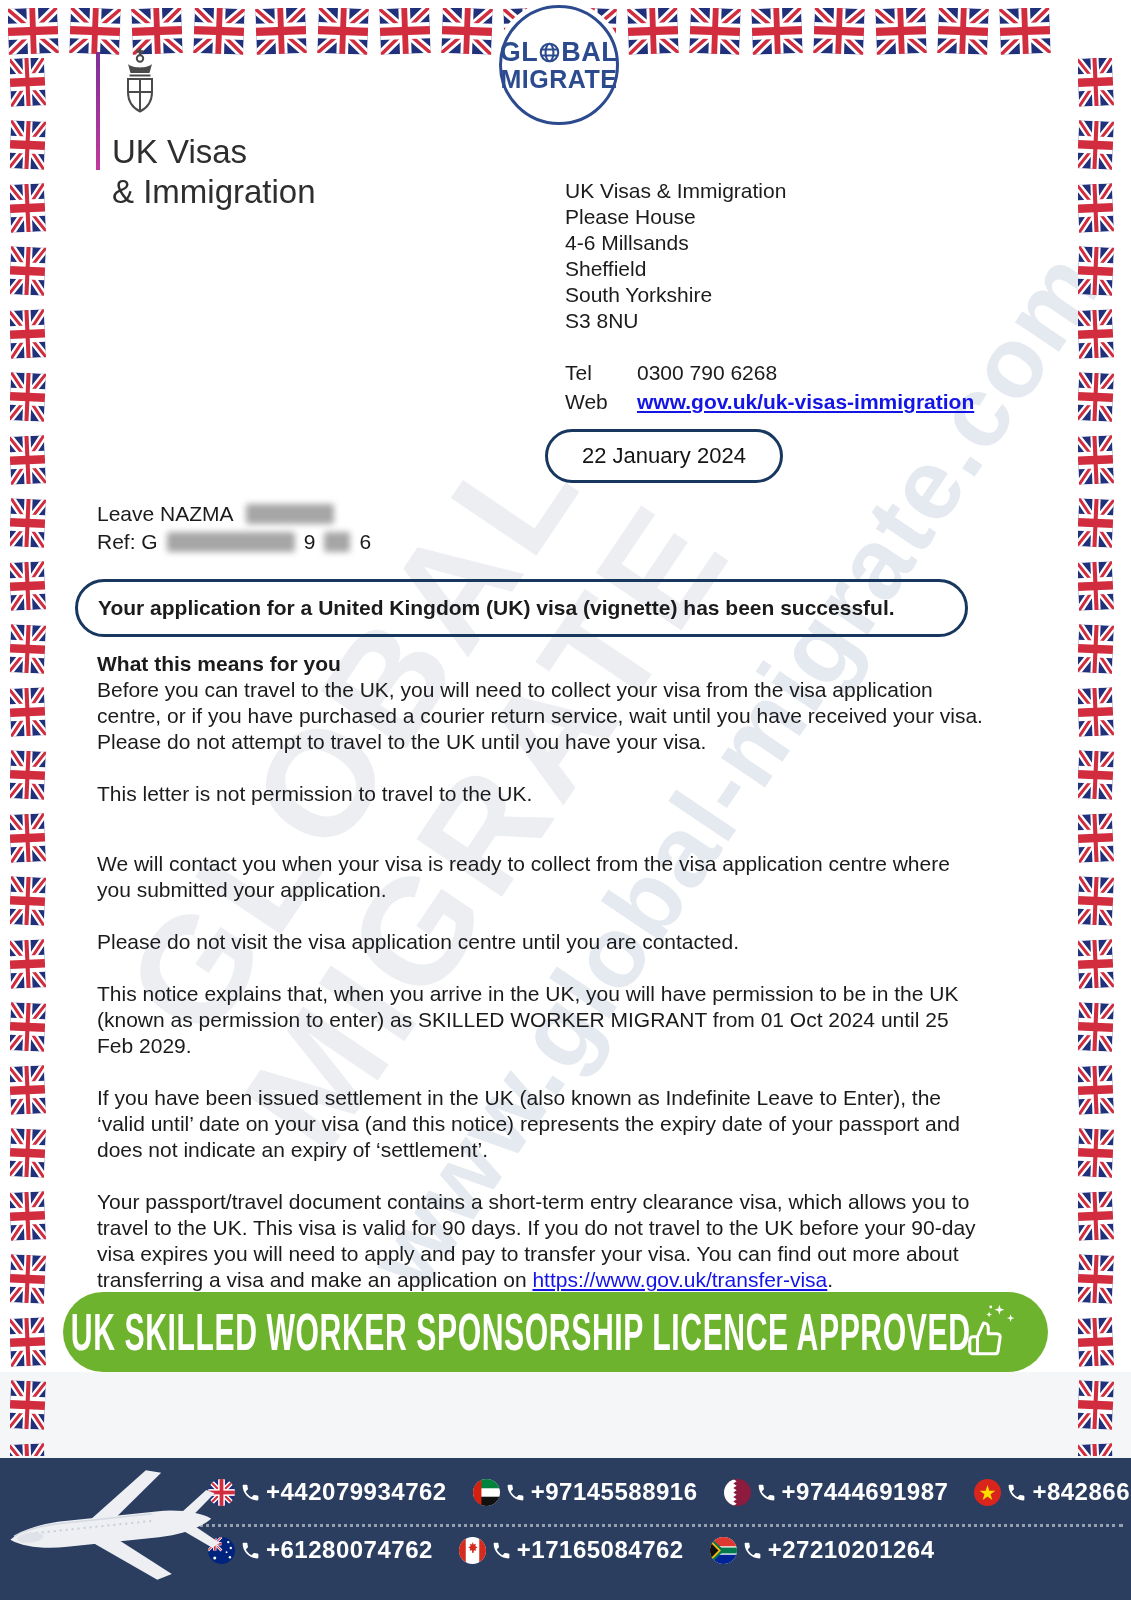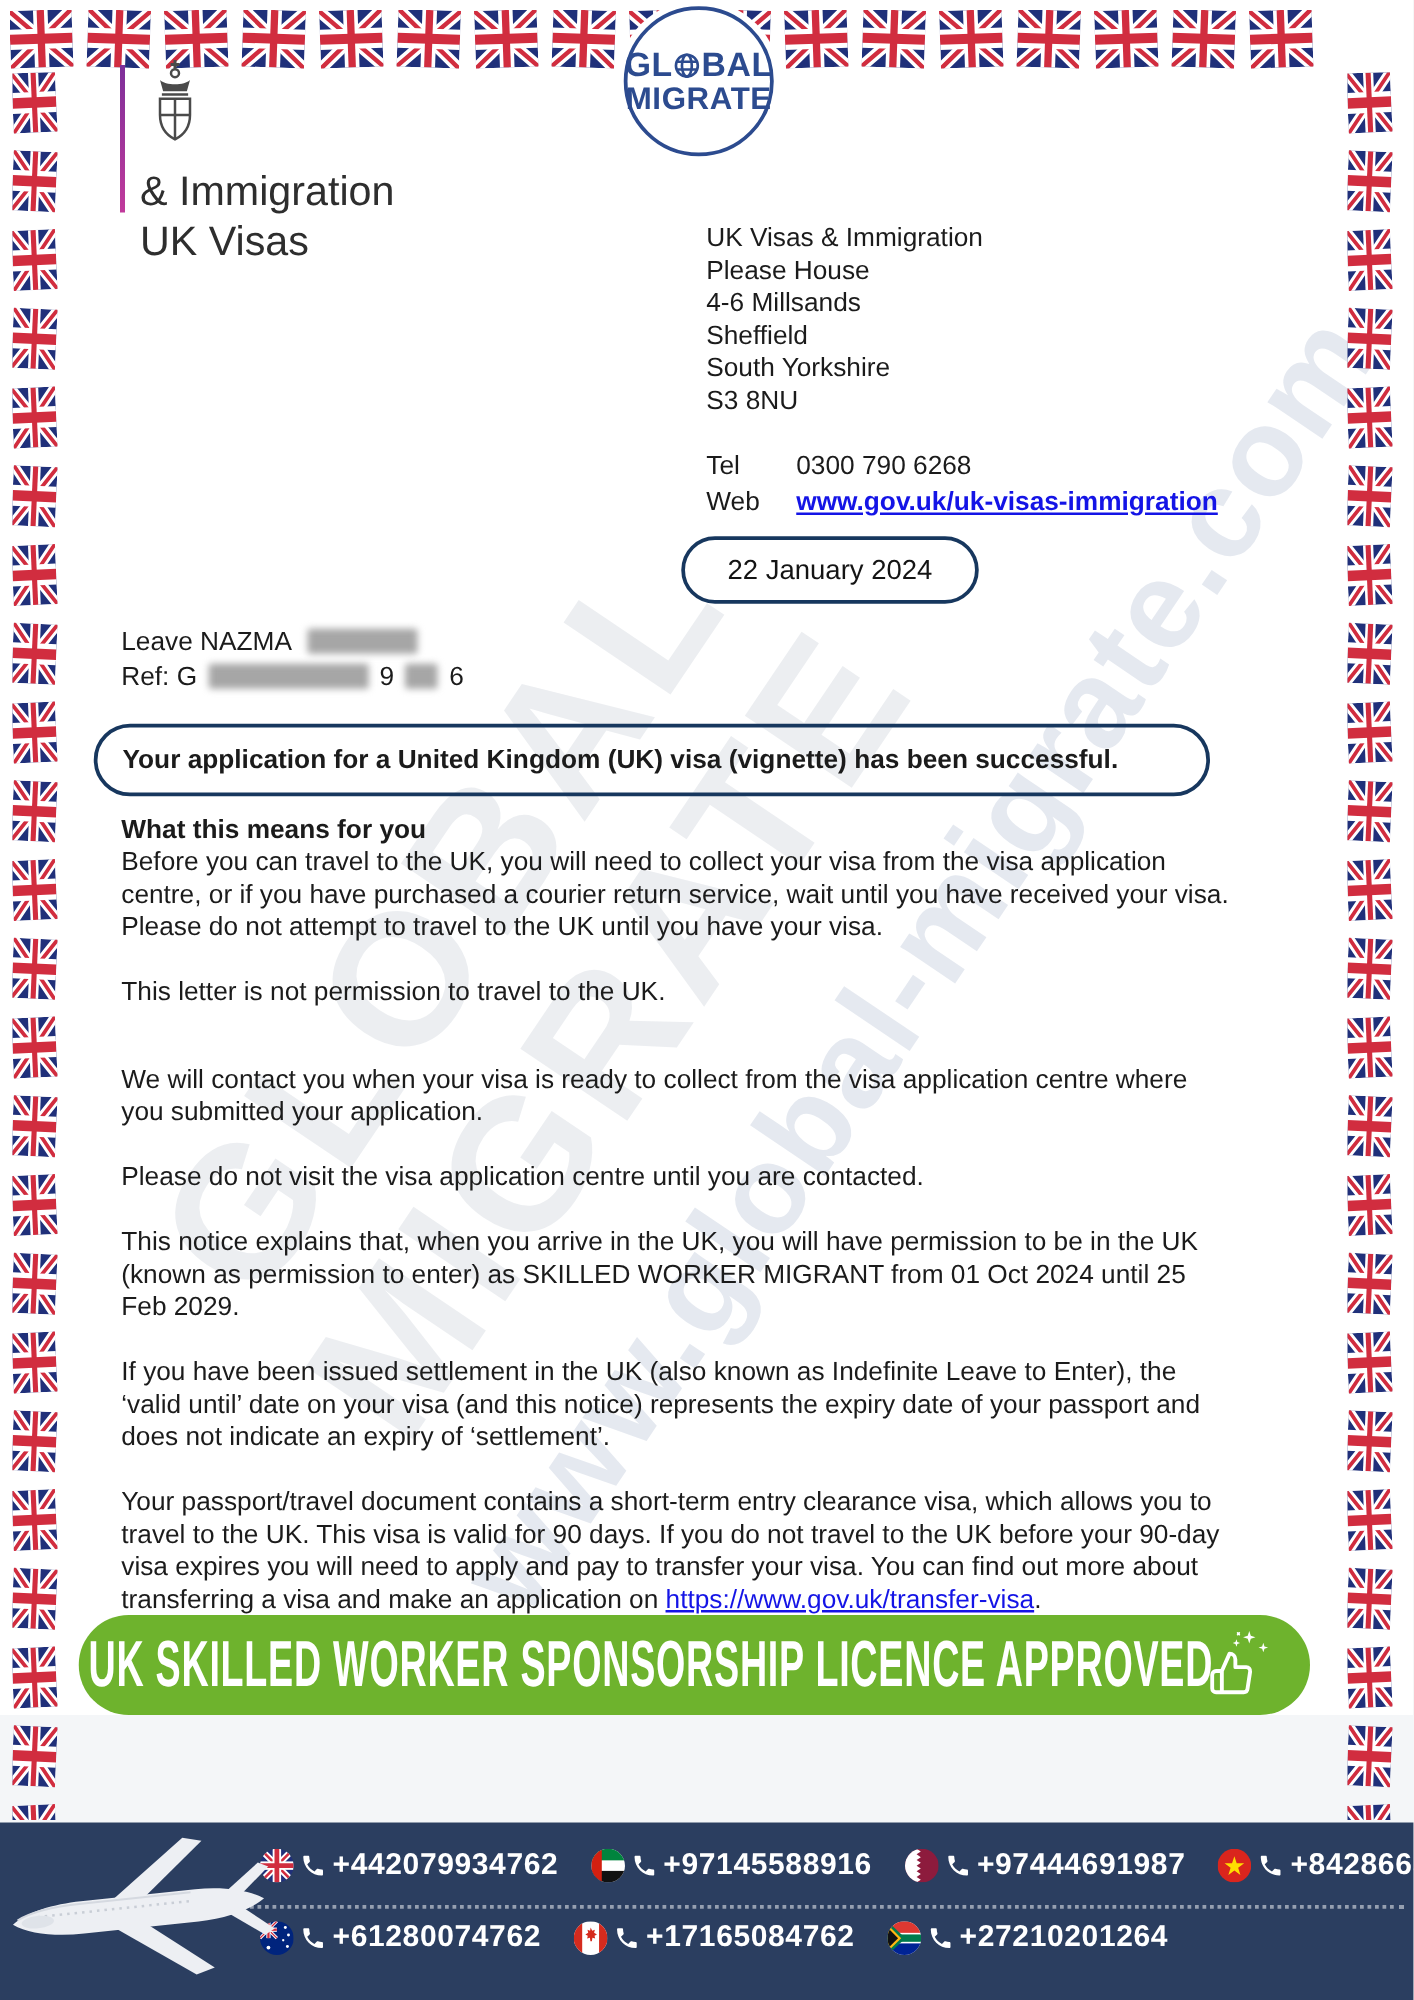--- a/index.html
+++ b/index.html
@@ -830,22 +830,22 @@
     <div class="ukvi-bar"></div>
     <svg class="ukvi-crest" width="52" height="76" viewBox="0 0 52 76" fill="none" stroke="#4a4a4a" stroke-width="2">
       <path d="M26 2v7M22.5 5.5h7" stroke-width="2.4"></path>
       <circle cx="26" cy="12.5" r="3.2"></circle>
       <path d="M14 18 c4 4.5 20 4.5 24 0 l-2.5 9 h-19 z" fill="#4a4a4a" stroke="none"></path>
       <path d="M15.5 29.5h21"></path>
       <path d="M14 33 h24 v13 c0 12 -7 17 -12 19.5 c-5 -2.5 -12 -7.5 -12 -19.5 z"></path>
       <path d="M26 33 v32 M14 46 h24"></path>
     </svg>
     <div class="ukvi-text">
+      <div>UK Visas</div>
       <div>&amp; Immigration</div>
-      <div>UK Visas</div>
     </div>
   </div>
 
   <div class="letter">
 
     <div class="addr">
 
     <div class="addr-line">UK Visas &amp; Immigration</div>
         <div class="addr-line">Please House</div>
         <div class="addr-line">4-6 Millsands</div>

